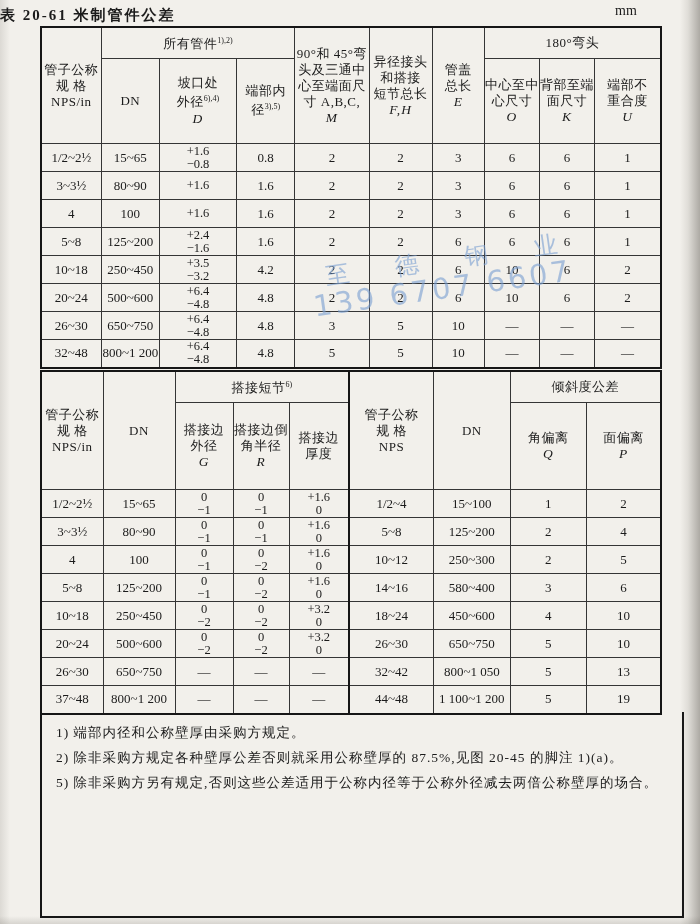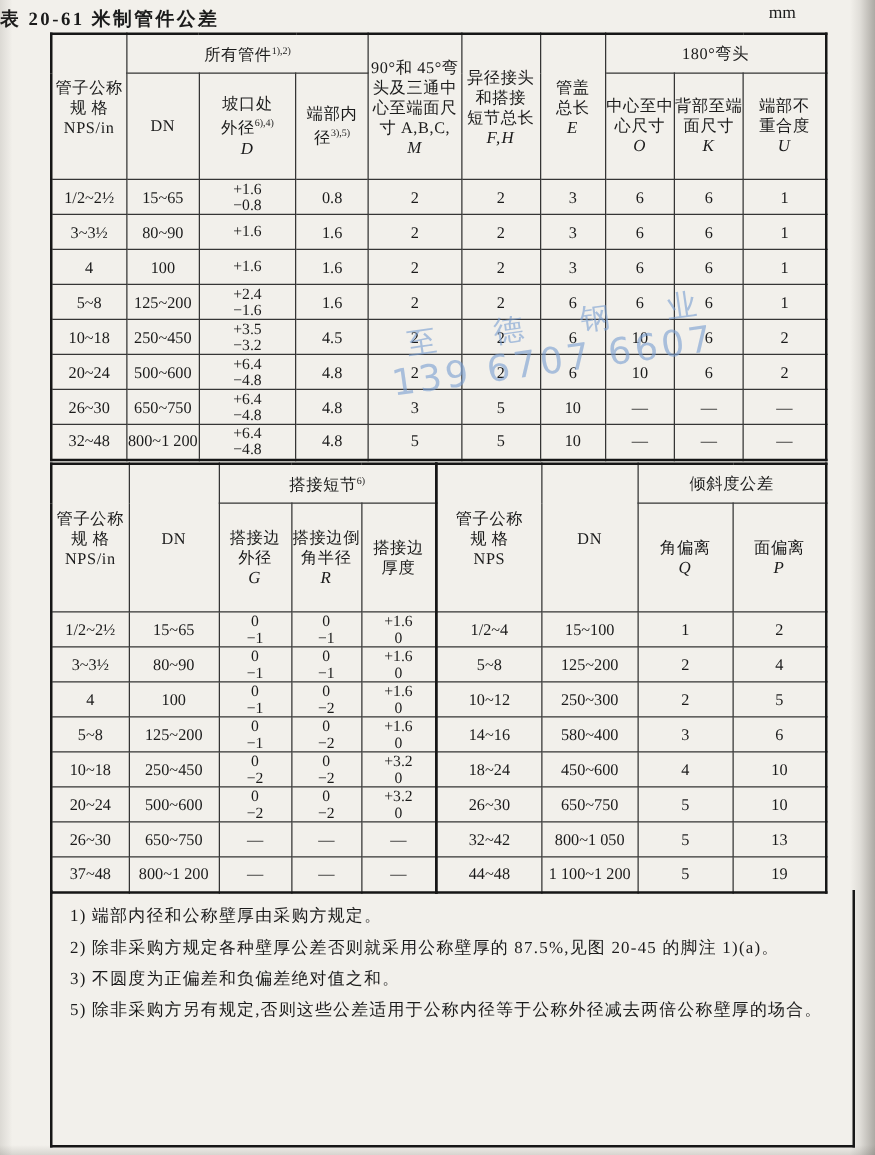--- a/index.html
+++ b/index.html
@@ -142,21 +142,21 @@
         <td>6</td>
         <td>1</td>
       </tr>
       <tr>
         <td>10~18</td>
         <td>250~450</td>
         <td>
           <div class="st">+3.5</div>
           <div class="st">−3.2</div>
         </td>
-        <td>4.5</td>
+        <td>4.2</td>
         <td>2</td>
         <td>2</td>
         <td>6</td>
         <td>10</td>
         <td>6</td>
         <td>2</td>
       </tr>
       <tr>
         <td>20~24</td>
         <td>500~600</td>
@@ -410,19 +410,18 @@
         <td>1 100~1 200</td>
         <td>5</td>
         <td>19</td>
       </tr>
     </tbody>
 </table>
 
 <div class="fnbox">
   <div class="fn-line">1) 端部内径和公称壁厚由采购方规定。</div>
   <div class="fn-line">2) 除非采购方规定各种壁厚公差否则就采用公称壁厚的 87.5%,见图 20-45 的脚注 1)(a)。</div>
-  <div class="fn-line">3) 不圆度为正偏差和负偏差绝对值之和。</div>
   <div class="fn-line">5) 除非采购方另有规定,否则这些公差适用于公称内径等于公称外径减去两倍公称壁厚的场合。</div>
 </div>
 
 <div class="edge-left"></div>
 <div class="edge-right"></div>
 <div class="edge-bottom"></div>
 
 </body></html>

